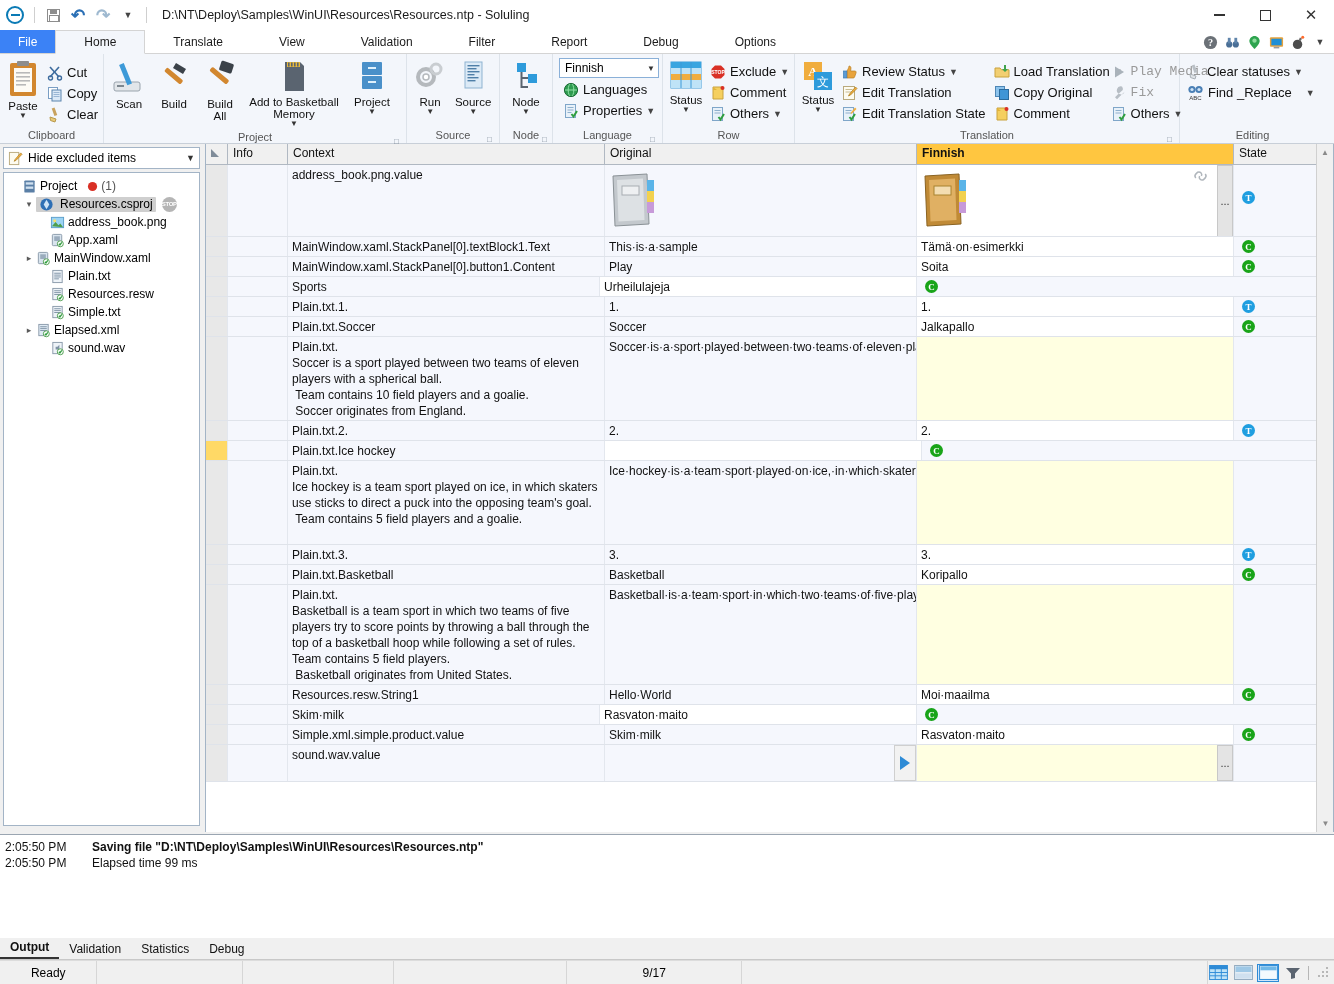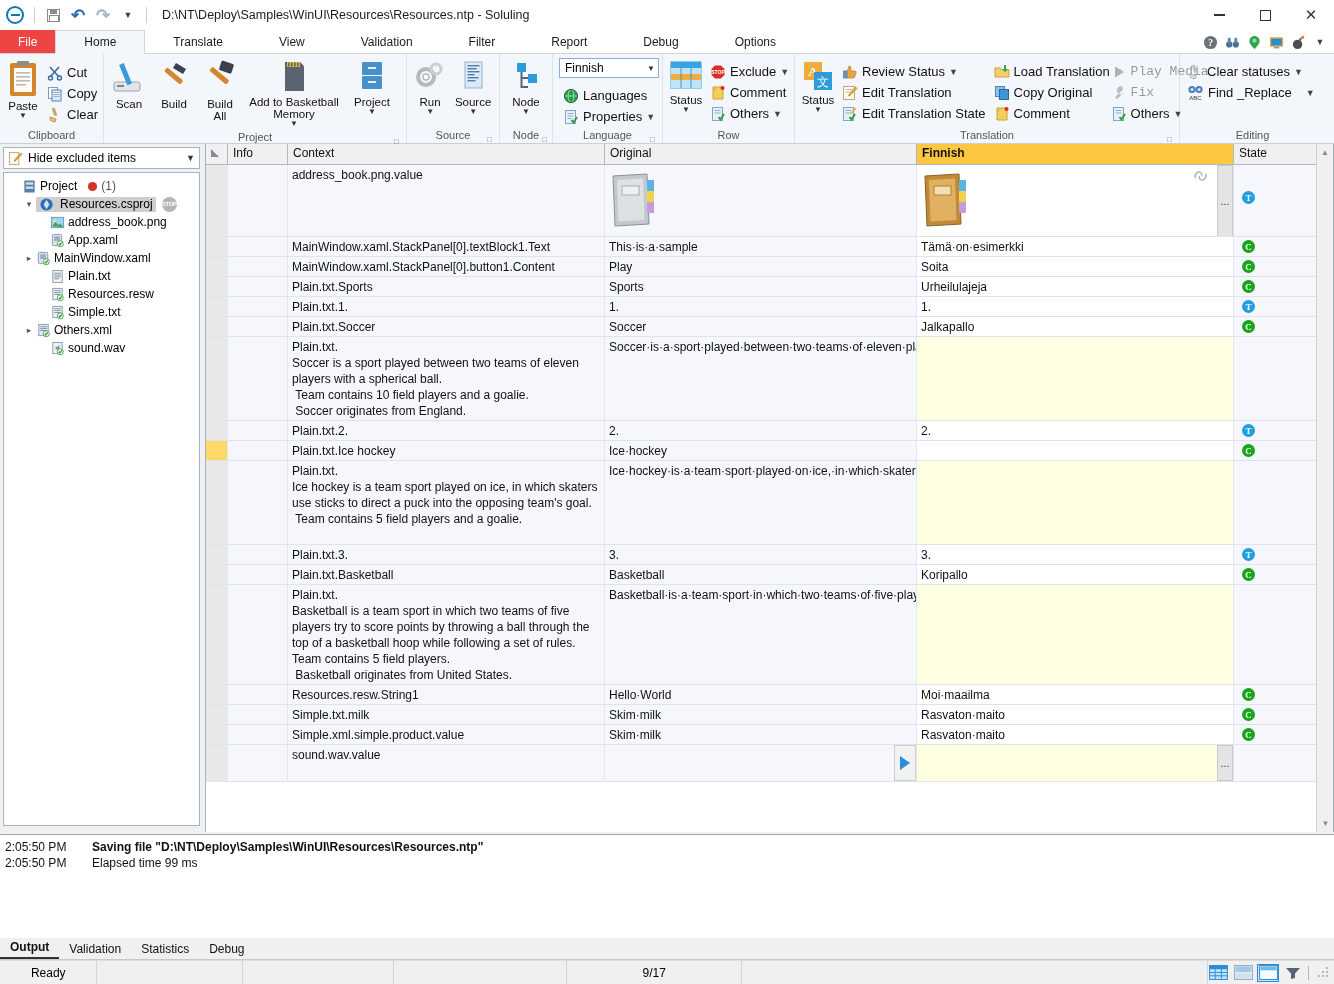--- a/index.html
+++ b/index.html
@@ -35,21 +35,21 @@
   .wctrls { position:absolute; right:0; top:0; height:30px; display:flex; }
   .wbtn { width:46px; height:30px; display:flex;align-items:center;justify-content:center; cursor:pointer;}
   .wmin{width:11px;height:1.4px;background:#333;}
   .wmax{width:11px;height:11px;border:1.4px solid #333;}
   .wclose{font-size:15px;color:#333;line-height:1;font-family:"DejaVu Sans",sans-serif;}
 
   
   .menubar { height: 24px; background:#ffffff; display:flex; align-items:stretch; position:relative;
       border-bottom: 1px solid #d4d4d4;}
   .mtab { padding: 0 28px; display:flex; align-items:center; font-size:12px; color:#1b1b1b; cursor:pointer; }
-  .mtab.file { background:#ef4444; color:#fff; font-weight:normal; padding:0 18px;}
+  .mtab.file { background:#3b82f6; color:#fff; font-weight:normal; padding:0 18px;}
   .mtab.active { background:#f3f6fb; border:1px solid #d4d4d4; border-bottom:1px solid #f3f6fb;
       margin-bottom:-1px; position:relative; z-index:2;}
   .helpicons { position:absolute; right:6px; top:0; height:24px; display:flex; align-items:center; gap:6px;}
   .hic { width:16px;height:16px;display:flex;align-items:center;justify-content:center; cursor:pointer;}
 
   
   .ribbon { height: 90px; background:#f3f6fb; display:flex; border-bottom:1px solid #c8cfd8; position:relative;}
   .rgroup { display:flex; flex-direction:column; justify-content:space-between;
       border-right:1px solid #dde3ea; position:relative; padding: 2px 3px 0 3px;}
   .rgroup-body { display:flex; align-items:flex-start; flex:1; padding-top:2px;}
@@ -374,21 +374,21 @@
         <span class="rg-launcher" style="right:0;">□</span>
       </div>
     </div>
 
     <div class="rgroup" style="width:110px;">
       <div class="rgroup-body" style="flex-direction:column; padding-left:3px;">
         <div class="lang-select">
           <span class="cv">Finnish</span>
           <span class="cr">▼</span>
         </div>
-        <div class="smallbtn" style="margin-top:7px;">
+        <div class="smallbtn" style="margin-top:1px;">
           <svg class="ico" width="16" height="16" viewBox="0 0 16 16">
             <circle cx="8" cy="8" r="6.6" fill="#2e9b4f"></circle>
             <ellipse cx="8" cy="8" rx="2.8" ry="6.6" fill="none" stroke="#8fe0a6" stroke-width="1"></ellipse>
             <line x1="1.4" y1="8" x2="14.6" y2="8" stroke="#8fe0a6" stroke-width="1"></line>
             <circle cx="8" cy="8" r="6.6" fill="none" stroke="#1c6b36" stroke-width="1"></circle>
           </svg>
           <span class="lbl">Languages</span>
         </div>
         <div class="smallbtn">
           <svg class="ico" width="16" height="16" viewBox="0 0 16 16">
@@ -710,21 +710,21 @@
           <svg width="15" height="15" viewBox="0 0 16 16">
             <rect x="3" y="1.5" width="10" height="12" fill="#dfeaf4" stroke="#8a9aaa"></rect>
             <g fill="#7f93a6">
                 <rect x="4.5" y="3.5" width="7" height="1"></rect>
                 <rect x="4.5" y="5.5" width="7" height="1"></rect>
                 <rect x="4.5" y="7.5" width="7" height="1"></rect>
               </g>
             <circle cx="11" cy="11.5" r="3.2" fill="#fff" stroke="#4e9e4e"></circle>
             <path d="M9.5 11.5 L10.6 12.8 L12.6 10" stroke="#2f9e3f" stroke-width="1.4" fill="none"></path>
           </svg>
-          <span class="tlabel">Others.xml</span>
+          <span class="tlabel">Elapsed.xml</span>
         </div>
         <div class="tnode" style="padding-left:30px;">
           <span class="texp"></span>
           <svg width="15" height="15" viewBox="0 0 16 16">
             <rect x="3" y="1.5" width="10" height="12" fill="#eef3f8" stroke="#8a9aaa"></rect>
             <polygon points="6,6 8,6 10,4 10,11 8,9 6,9" fill="#7f93a6"></polygon>
             <circle cx="11" cy="11.5" r="3.2" fill="#fff" stroke="#4e9e4e"></circle>
             <path d="M9.5 11.5 L10.6 12.8 L12.6 10" stroke="#2f9e3f" stroke-width="1.4" fill="none"></path>
           </svg>
           <span class="tlabel">sound.wav</span>
@@ -798,21 +798,20 @@
           <div class="gc" style="width:312px;flex:0 0 312px;">Play</div>
           <div class="gc" style="width:317px;flex:0 0 317px;background:#fff;">Soita</div>
           <div class="gc state" style="width:83px;flex:0 0 83px;border-right:none;padding-left:8px;">
             <span class="badge c">C</span>
           </div>
         </div>
 
         <div class="grow" style="height:20px;">
           <div class="gc sel-marker" style="width:22px;flex:0 0 22px;"></div>
           <div class="gc info" style="width:60px;flex:0 0 60px;"></div>
-          <div class="gc" style="width:317px;flex:0 0 317px;">Plain.txt.Sports</div>
           <div class="gc" style="width:312px;flex:0 0 312px;">Sports</div>
           <div class="gc" style="width:317px;flex:0 0 317px;background:#fff;">Urheilulajeja</div>
           <div class="gc state" style="width:83px;flex:0 0 83px;border-right:none;padding-left:8px;">
             <span class="badge c">C</span>
           </div>
         </div>
 
         <div class="grow" style="height:20px;">
           <div class="gc sel-marker" style="width:22px;flex:0 0 22px;"></div>
           <div class="gc info" style="width:60px;flex:0 0 60px;"></div>
@@ -855,21 +854,20 @@
           <div class="gc" style="width:317px;flex:0 0 317px;background:#fff;">2.</div>
           <div class="gc state" style="width:83px;flex:0 0 83px;border-right:none;padding-left:8px;">
             <span class="badge t">T</span>
           </div>
         </div>
 
         <div class="grow" style="height:20px;">
           <div class="gc sel-marker active" style="width:22px;flex:0 0 22px;"></div>
           <div class="gc info" style="width:60px;flex:0 0 60px;"></div>
           <div class="gc" style="width:317px;flex:0 0 317px;">Plain.txt.Ice hockey</div>
-          <div class="gc" style="width:312px;flex:0 0 312px;">Ice·hockey</div>
           <div class="gc" style="width:317px;flex:0 0 317px;background:#fff;padding:0;">
             
           </div>
           <div class="gc state" style="width:83px;flex:0 0 83px;border-right:none;padding-left:8px;">
             <span class="badge c">C</span>
           </div>
         </div>
 
         <div class="grow" style="height:84px;">
           <div class="gc sel-marker" style="width:22px;flex:0 0 22px;"></div>
@@ -922,21 +920,20 @@
           <div class="gc" style="width:312px;flex:0 0 312px;">Hello·World</div>
           <div class="gc" style="width:317px;flex:0 0 317px;background:#fff;">Moi·maailma</div>
           <div class="gc state" style="width:83px;flex:0 0 83px;border-right:none;padding-left:8px;">
             <span class="badge c">C</span>
           </div>
         </div>
 
         <div class="grow" style="height:20px;">
           <div class="gc sel-marker" style="width:22px;flex:0 0 22px;"></div>
           <div class="gc info" style="width:60px;flex:0 0 60px;"></div>
-          <div class="gc" style="width:317px;flex:0 0 317px;">Simple.txt.milk</div>
           <div class="gc" style="width:312px;flex:0 0 312px;">Skim·milk</div>
           <div class="gc" style="width:317px;flex:0 0 317px;background:#fff;">Rasvaton·maito</div>
           <div class="gc state" style="width:83px;flex:0 0 83px;border-right:none;padding-left:8px;">
             <span class="badge c">C</span>
           </div>
         </div>
 
         <div class="grow" style="height:20px;">
           <div class="gc sel-marker" style="width:22px;flex:0 0 22px;"></div>
           <div class="gc info" style="width:60px;flex:0 0 60px;"></div>

